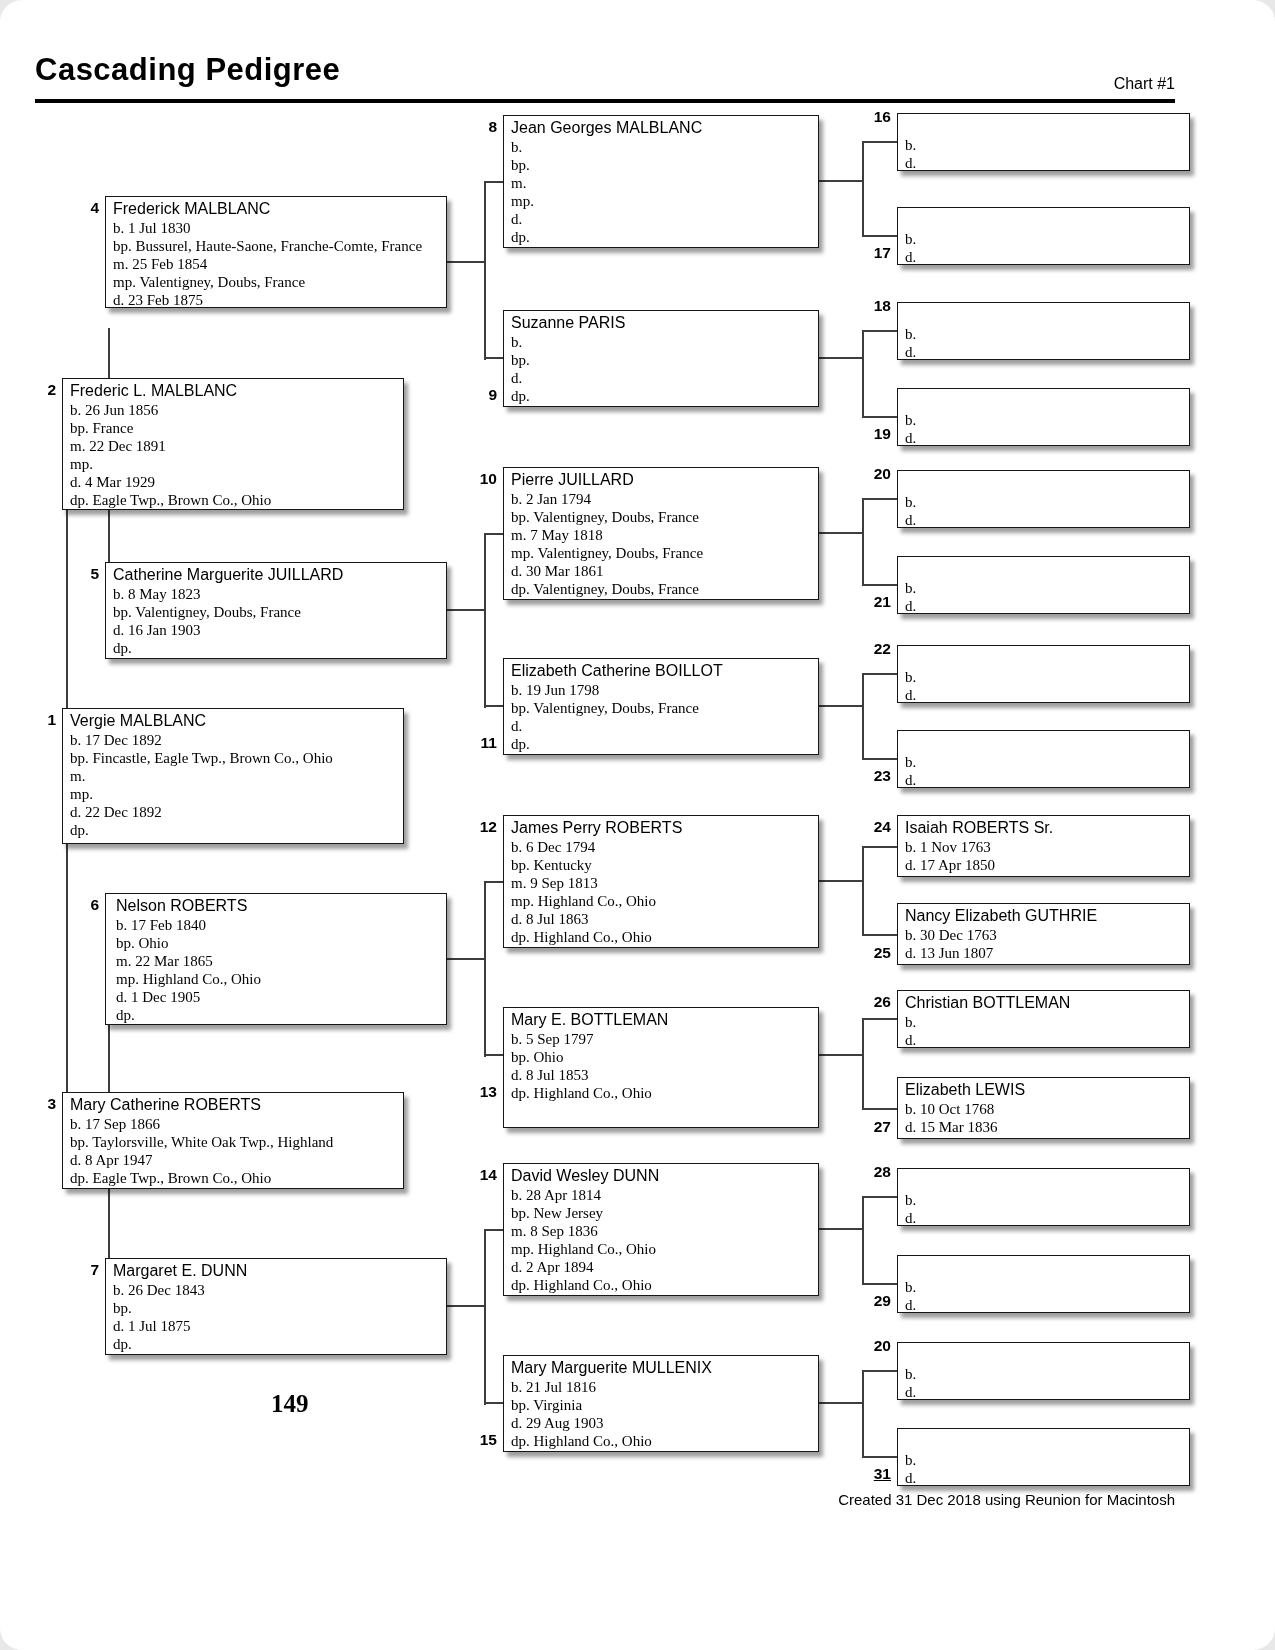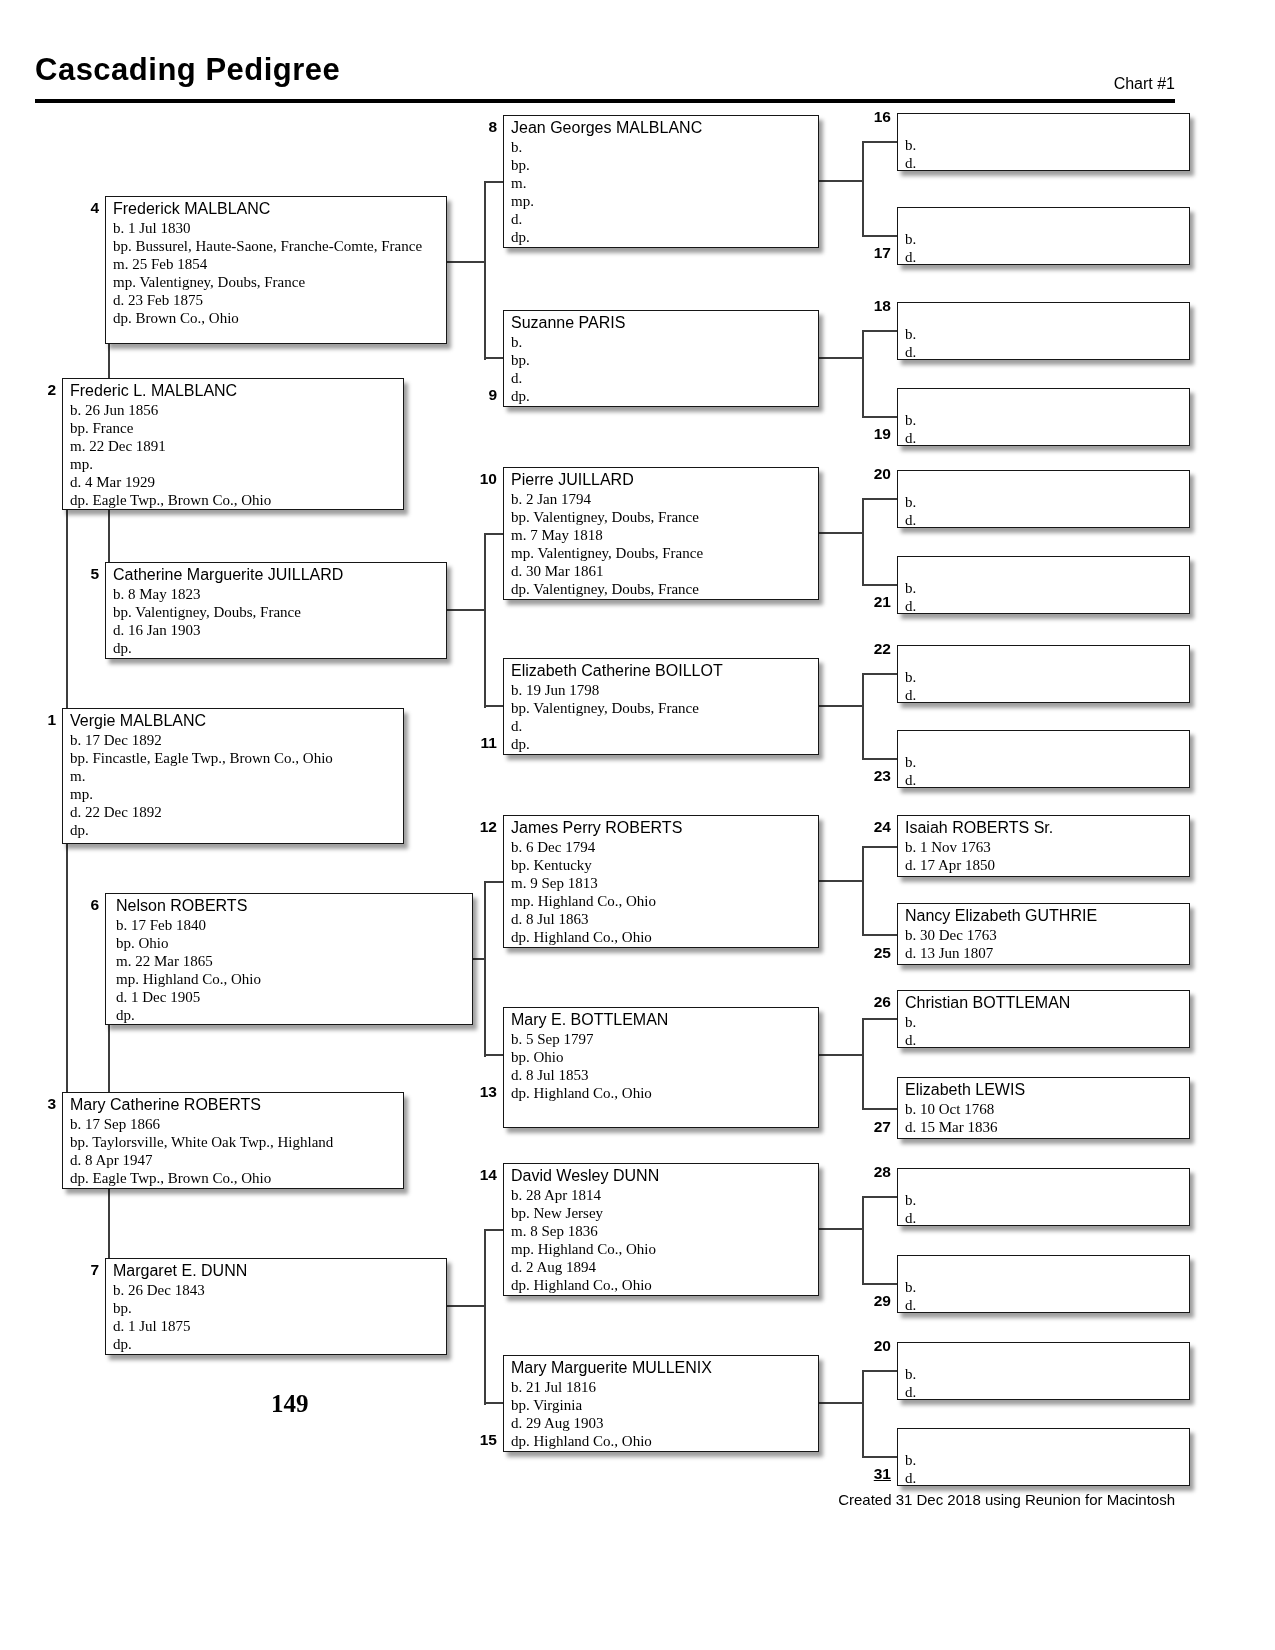--- a/index.html
+++ b/index.html
@@ -1,19 +1,19 @@
 <!DOCTYPE html>
 <html><head>
 <meta charset="utf-8">
 <style>
   html,body { margin:0; padding:0; background:#e8e8e8; }
   .page {
     position:relative; width:1275px; height:1650px; margin:0 auto;
     background:#ffffff; overflow:hidden;
-    font-family:"Liberation Sans", sans-serif; color:#000;
+    font-family:"Liberation Sans", sans-serif; color:#000;border-radius:22px;
   }
   .title {
     position:absolute; left:35px; top:52px;
     font-size:31px; font-weight:bold; letter-spacing:.5px; white-space:nowrap;
   }
   .rule { position:absolute; left:35px; top:99px; width:1140px; height:4px; background:#000; }
   .chartnum { position:absolute; top:75px; right:100px; font-size:16px; }
   .pageno {
     position:absolute; left:271px; top:1390px;
     font-family:"Liberation Serif", serif; font-weight:bold; font-size:25px;
@@ -117,39 +117,39 @@
       </div>
       <div class="pnum" style="left: 20px; top: 380px;">2</div>
       <div class="pbox" style="left: 62px; top: 1092px; width: 342px; height: 97px;">
         <div class="pname">Mary Catherine ROBERTS</div>
         <div class="pfield">b. 17 Sep 1866</div>
         <div class="pfield">bp. Taylorsville, White Oak Twp., Highland</div>
         <div class="pfield">d. 8 Apr 1947</div>
         <div class="pfield">dp. Eagle Twp., Brown Co., Ohio</div>
       </div>
       <div class="pnum" style="left: 20px; top: 1094px;">3</div>
-      <div class="pbox" style="left: 105px; top: 196px; width: 342px; height: 148px;">
+      <div class="pbox" style="left: 105px; top: 196px; width: 342px; height: 112px;">
         <div class="pname">Frederick MALBLANC</div>
         <div class="pfield">b. 1 Jul 1830</div>
         <div class="pfield">bp. Bussurel, Haute-Saone, Franche-Comte, France</div>
         <div class="pfield">m. 25 Feb 1854</div>
         <div class="pfield">mp. Valentigney, Doubs, France</div>
         <div class="pfield">d. 23 Feb 1875</div>
         <div class="pfield">dp. Brown Co., Ohio</div>
       </div>
       <div class="pnum" style="left: 63px; top: 198px;">4</div>
       <div class="pbox" style="left: 105px; top: 562px; width: 342px; height: 97px;">
         <div class="pname">Catherine Marguerite JUILLARD</div>
         <div class="pfield">b. 8 May 1823</div>
         <div class="pfield">bp. Valentigney, Doubs, France</div>
         <div class="pfield">d. 16 Jan 1903</div>
         <div class="pfield">dp.</div>
       </div>
       <div class="pnum" style="left: 63px; top: 564px;">5</div>
-      <div class="pbox" style="left: 105px; top: 893px; width: 368px; height: 132px; padding-left: 10px;">
+      <div class="pbox" style="left: 105px; top: 893px; width: 342px; height: 132px; padding-left: 10px;">
         <div class="pname">Nelson ROBERTS</div>
         <div class="pfield">b. 17 Feb 1840</div>
         <div class="pfield">bp. Ohio</div>
         <div class="pfield">m. 22 Mar 1865</div>
         <div class="pfield">mp. Highland Co., Ohio</div>
         <div class="pfield">d. 1 Dec 1905</div>
         <div class="pfield">dp.</div>
       </div>
       <div class="pnum" style="left: 63px; top: 895px;">6</div>
       <div class="pbox" style="left: 105px; top: 1258px; width: 342px; height: 97px;">
@@ -213,21 +213,21 @@
         <div class="pfield">d. 8 Jul 1853</div>
         <div class="pfield">dp. Highland Co., Ohio</div>
       </div>
       <div class="pnum" style="left: 461px; top: 1082px;">13</div>
       <div class="pbox" style="left: 503px; top: 1163px; width: 316px; height: 133px;">
         <div class="pname">David Wesley DUNN</div>
         <div class="pfield">b. 28 Apr 1814</div>
         <div class="pfield">bp. New Jersey</div>
         <div class="pfield">m. 8 Sep 1836</div>
         <div class="pfield">mp. Highland Co., Ohio</div>
-        <div class="pfield">d. 2 Aug 1894</div>
+        <div class="pfield">d. 2 Apr 1894</div>
         <div class="pfield">dp. Highland Co., Ohio</div>
       </div>
       <div class="pnum" style="left: 461px; top: 1165px;">14</div>
       <div class="pbox" style="left: 503px; top: 1355px; width: 316px; height: 97px;">
         <div class="pname">Mary Marguerite MULLENIX</div>
         <div class="pfield">b. 21 Jul 1816</div>
         <div class="pfield">bp. Virginia</div>
         <div class="pfield">d. 29 Aug 1903</div>
         <div class="pfield">dp. Highland Co., Ohio</div>
       </div>

